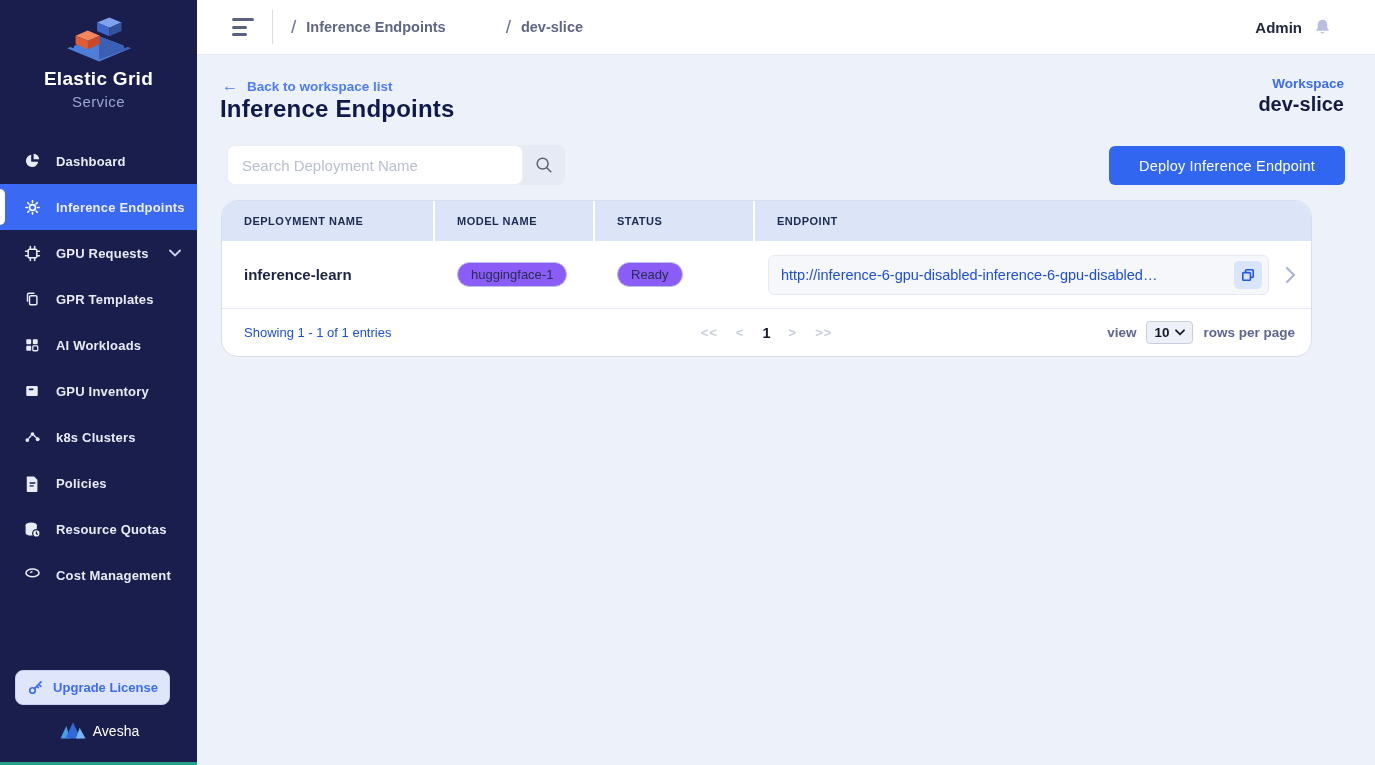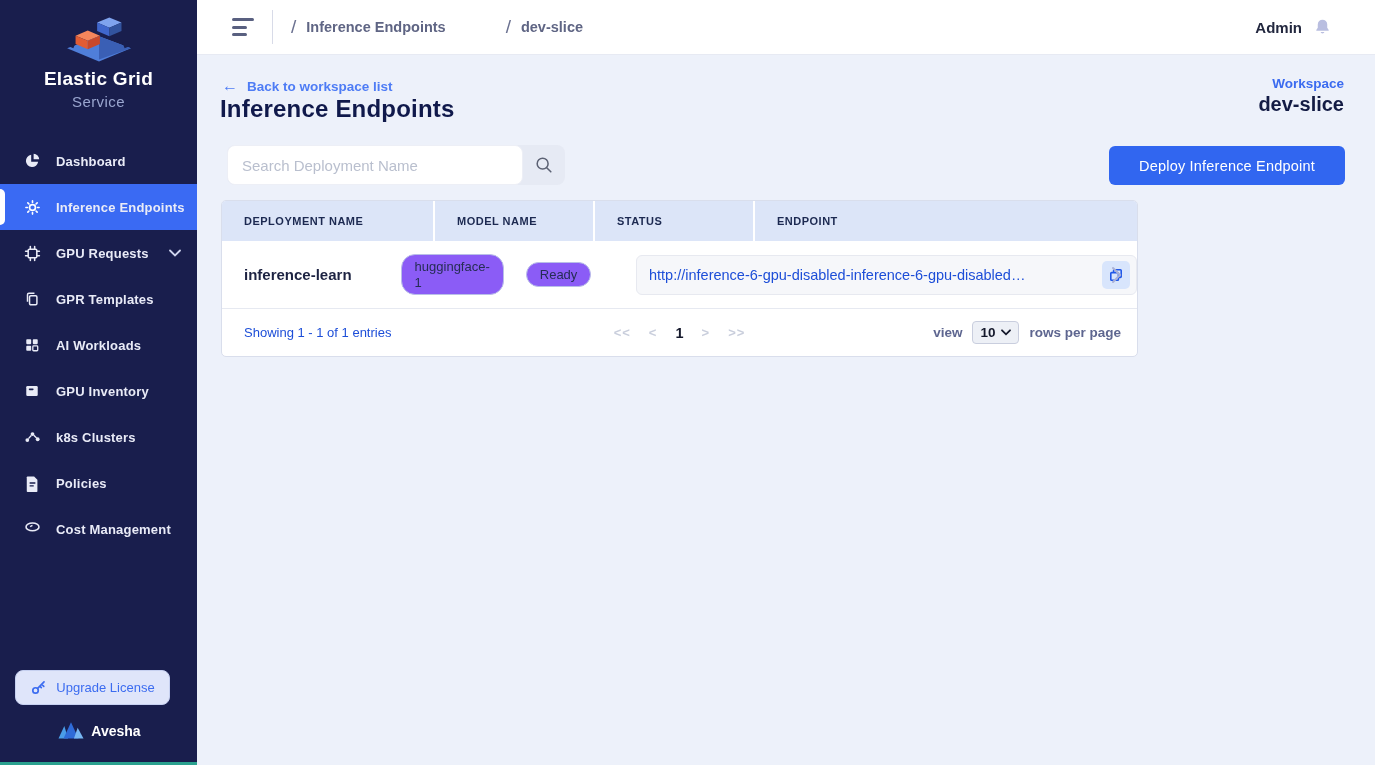--- a/index.html
+++ b/index.html
@@ -11,22 +11,22 @@
   .logo-wrap{padding-top:8px;text-align:center}
   .logo-wrap svg{display:block;margin:0 auto}
   .logo-title{color:#fff;font-size:19px;font-weight:600;letter-spacing:.3px;margin-top:0}
   .logo-sub{color:#9AA6CF;font-size:15px;margin-top:3px;letter-spacing:.4px}
   .menu{position:absolute;top:138px;left:0;right:0}
   .mi{height:46px;display:flex;align-items:center;padding-left:22px;gap:14px;cursor:pointer;color:#E9EBF7;font-size:13px;font-weight:600;position:relative;letter-spacing:.2px}
   .mi.active{background:#3A6AF3}
   .mi.active::before{content:"";position:absolute;left:0;top:5px;bottom:5px;width:5px;background:#fff;border-radius:0 5px 5px 0}
   .mi .ico{width:20px;height:20px;display:flex;align-items:center;justify-content:center;flex:0 0 20px}
   .mi .chev{margin-left:auto;margin-right:16px;display:flex}
-  .upgrade{position:absolute;left:15px;right:27px;top:670px;height:35px;background:#DFE5FA;border:1px solid #C6D0F0;border-radius:8px;display:flex;align-items:center;justify-content:center;gap:9px;color:#3C6CF0;font-size:13px;font-weight:400;cursor:pointer;z-index:6;font-family:inherit}
-  .brand{position:absolute;left:0;right:0;top:720px;display:flex;align-items:center;justify-content:center;gap:5px;color:#fff;font-size:14px;font-weight:700}
+  .upgrade{position:absolute;left:15px;right:27px;top:670px;height:35px;background:#DFE5FA;border:1px solid #C6D0F0;border-radius:8px;display:flex;align-items:center;justify-content:center;gap:9px;color:#3C6CF0;font-size:13px;font-weight:700;cursor:pointer;z-index:6;font-family:inherit}
+  .brand{position:absolute;left:0;right:0;top:720px;display:flex;align-items:center;justify-content:center;gap:5px;color:#fff;font-size:14px;font-weight:400}
   .teal{position:absolute;left:0;bottom:0;width:197px;height:3px;background:#2AA18F}
 
   
   .topbar{position:absolute;left:197px;top:0;width:1178px;height:55px;background:#fff;border-bottom:1px solid #E7EAF3;display:flex;align-items:center;z-index:4}
   .hamburger{margin-left:35px;width:24px;height:18px;display:flex;flex-direction:column;justify-content:space-between;cursor:pointer}
   .hamburger i{display:block;height:3px;border-radius:2px;background:#596080}
   .hamburger i:nth-child(1){width:22px}
   .hamburger i:nth-child(2){width:15px}
   .hamburger i:nth-child(3){width:15px}
   .tdiv{width:1px;height:34px;background:#D8DBE8;margin:0 18px 0 16px}
@@ -47,21 +47,21 @@
   .ws-name{color:#131B44;font-size:20px;font-weight:700;margin-top:2px}
 
   .searchwrap{position:absolute;left:30px;top:90px;width:338px;height:40px;background:#E6EAF4;border-radius:8px;display:flex;align-items:stretch;overflow:hidden}
   .searchwrap input{flex:1;border:1px solid #EDEFF6;background:#fff;border-radius:8px;padding:0 14px;font-size:15px;color:#333a55;outline:none;font-family:inherit}
   .searchwrap input::placeholder{color:#B9BFCE}
   .sicon{width:42px;display:flex;align-items:center;justify-content:center;cursor:pointer}
 
   .deploy{position:absolute;right:30px;top:91px;width:236px;height:39px;background:#3166F0;color:#fff;border:none;border-radius:6px;font-size:14.5px;font-weight:400;cursor:pointer;font-family:inherit;letter-spacing:.2px}
 
   
-  .card{position:absolute;left:24px;top:145px;width:917px;background:#fff;border:1px solid #D9DEEC;border-radius:5px;overflow:hidden}
+  .card{position:absolute;left:24px;top:145px;width:1091px;background:#fff;border:1px solid #D9DEEC;border-radius:17px;overflow:hidden}
   .thead{display:flex;height:40px;background:#DCE5F8}
   .th{display:flex;align-items:center;font-size:11px;font-weight:700;color:#1C2951;letter-spacing:.5px;padding-left:22px;border-right:2px solid #fff}
   .th:last-child{border-right:none}
   .w1{width:213px}.w2{width:160px}.w3{width:160px}.w4{flex:1}
   .trow{display:flex;height:68px;align-items:center;border-bottom:1px solid #E6E9F1;cursor:pointer}
   .c{padding-left:22px}
   .dep-name{font-size:15px;font-weight:700;color:#1D2342}
   .pill{display:inline-block;border:1px solid #B9BFE8;background:#8b5cf6;color:#262D55;font-size:13px;border-radius:14px;padding:4px 13px;line-height:1.2}
   .c4{flex:1;display:flex;align-items:center;padding-left:13px;position:relative}
   .epbox{width:501px;height:40px;background:#F6F7FA;border:1px solid #E7E9F0;border-radius:6px;display:flex;align-items:center;padding:0 6px 0 12px;gap:8px}
@@ -176,20 +176,31 @@
         <svg width="17" height="18" viewBox="0 0 20 22">
             <path d="M4 3h8l4 4v14a1 1 0 0 1-1 1H4a1 1 0 0 1-1-1V4a1 1 0 0 1 1-1z" fill="#E9EBF7"></path>
             <path d="M6.5 11h7M6.5 14.5h5" stroke="#191E4D" stroke-width="1.6"></path>
           </svg>
       </span>
       <span>Policies</span>
     </div>
     <div class="mi">
       <span class="ico">
         <svg width="19" height="19" viewBox="0 0 22 22">
+            <ellipse cx="9.5" cy="6" rx="6.5" ry="3" fill="#E9EBF7"></ellipse>
+            <path d="M3 6v9c0 1.7 2.9 3 6.5 3S16 16.7 16 15V6" fill="#E9EBF7"></path>
+            <circle cx="15.5" cy="15.5" r="4.3" fill="#E9EBF7" stroke="#191E4D" stroke-width="1.4"></circle>
+            <path d="M15.5 13.3v2.4l1.7 1" stroke="#191E4D" stroke-width="1.3" fill="none"></path>
+          </svg>
+      </span>
+      <span>Resource Quotas</span>
+    </div>
+    <div class="mi">
+      <span class="ico">
+        <svg width="19" height="19" viewBox="0 0 22 22">
             <ellipse cx="11" cy="8" rx="7.5" ry="4.5" fill="none" stroke="#E9EBF7" stroke-width="1.8"></ellipse>
             <path d="M8.5 8c.6-1 1.5-1.6 2.5-1.6" stroke="#E9EBF7" stroke-width="1.6" fill="none"></path>
           </svg>
       </span>
       <span>Cost Management</span>
     </div>
   </nav>
 
   <button class="upgrade">
     <svg width="17" height="17" viewBox="0 0 20 20" fill="none" stroke="#3C6CF0" stroke-width="2" stroke-linecap="round">

